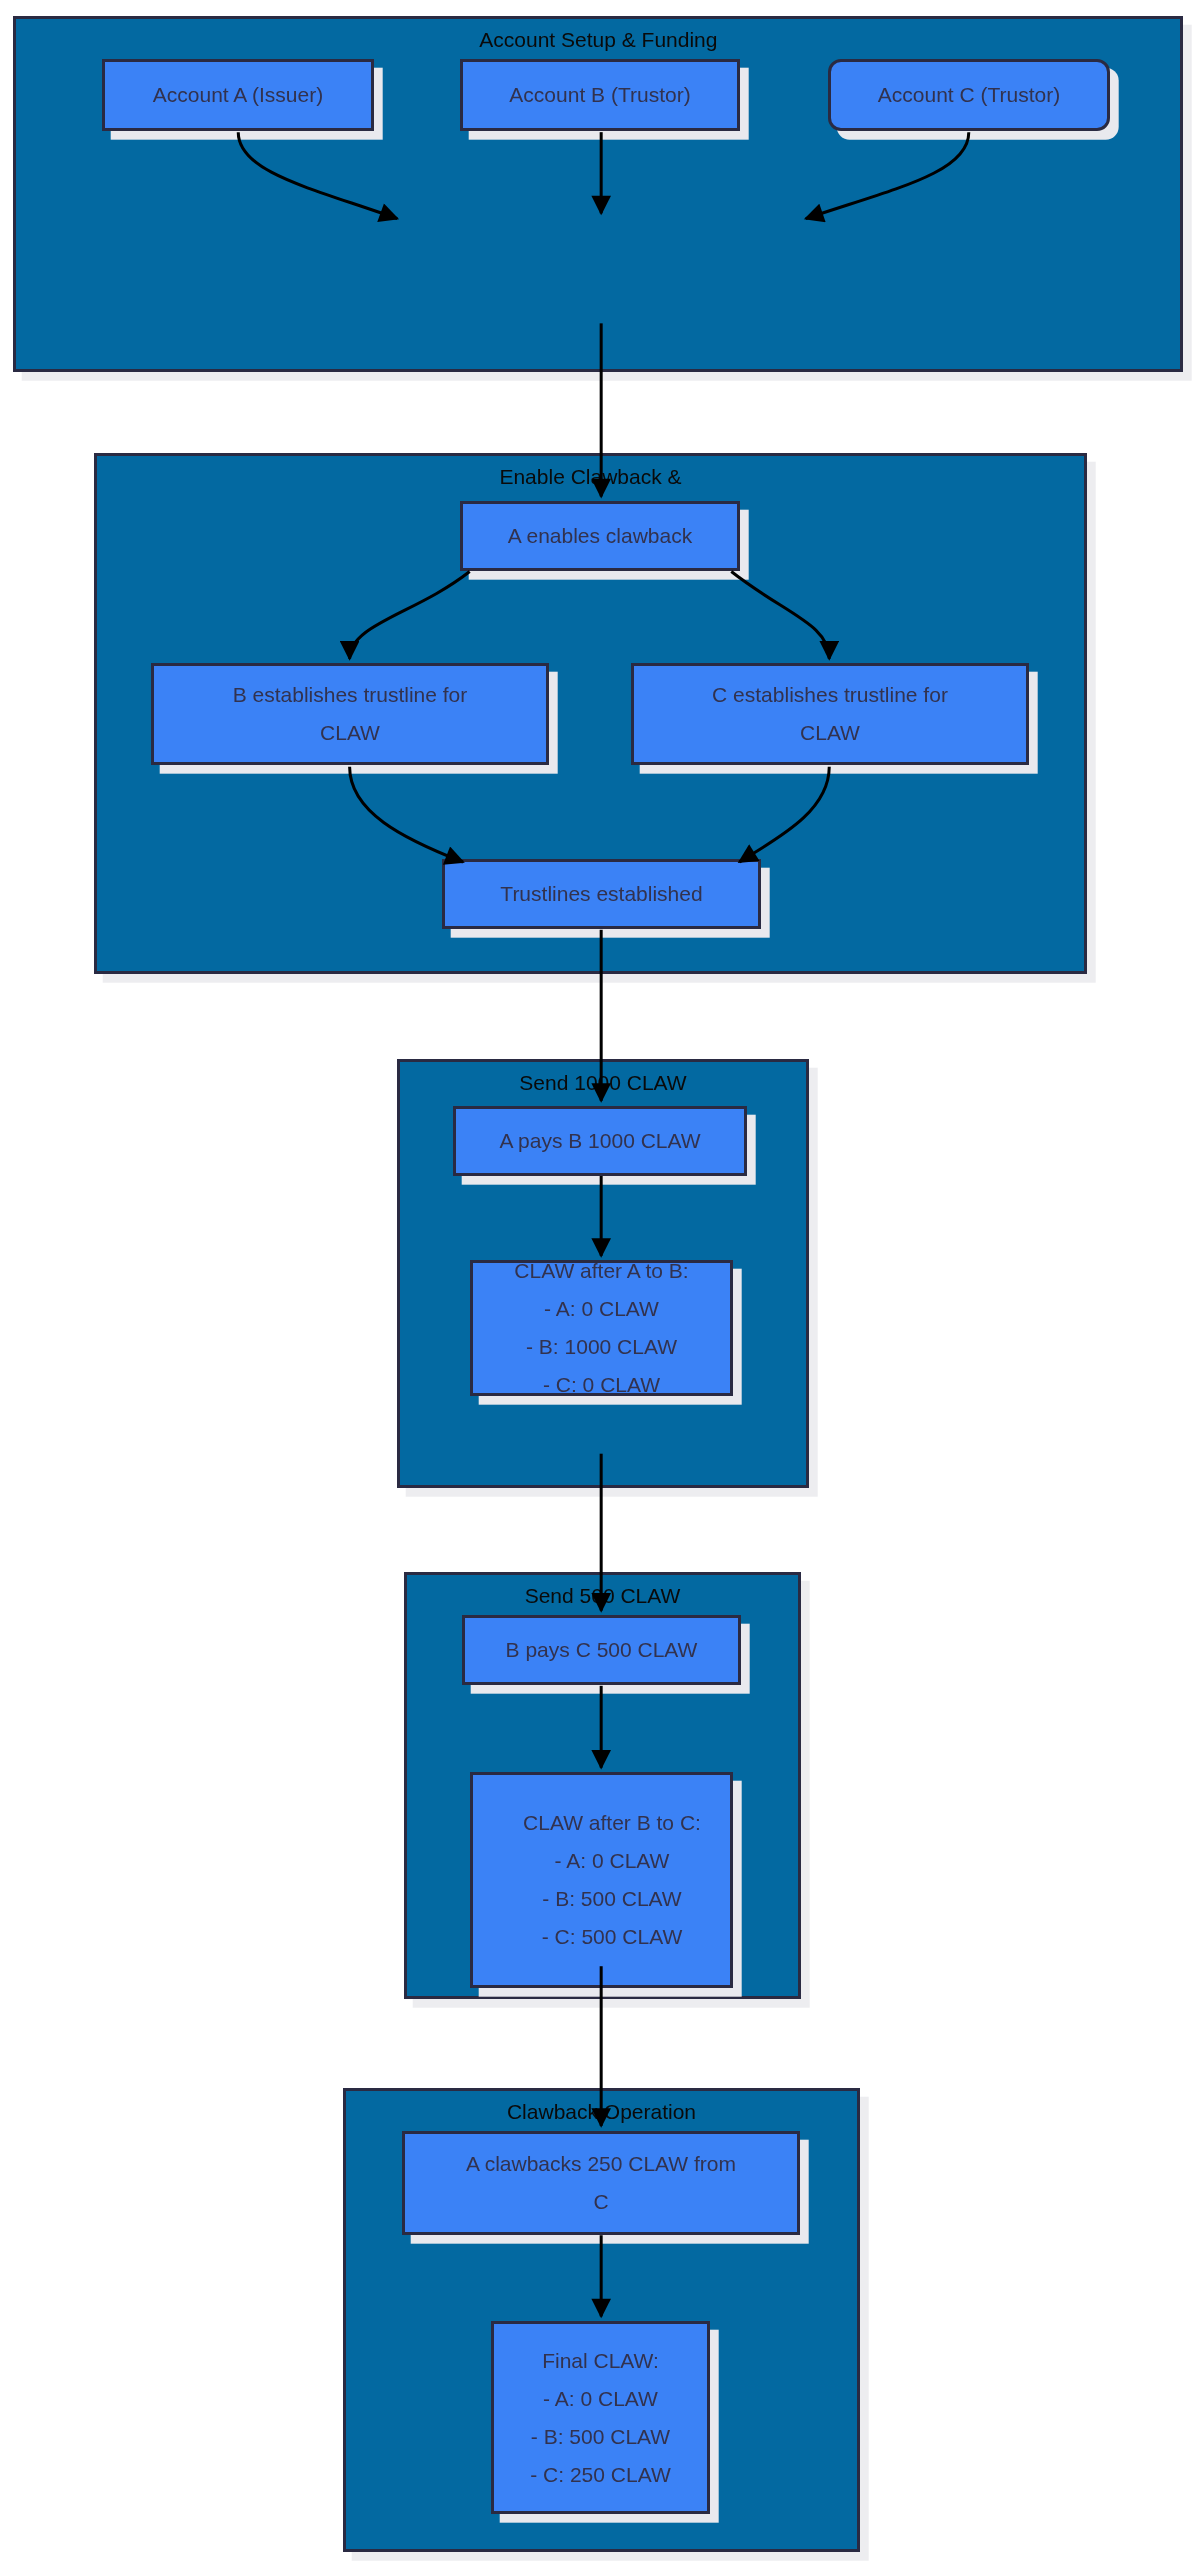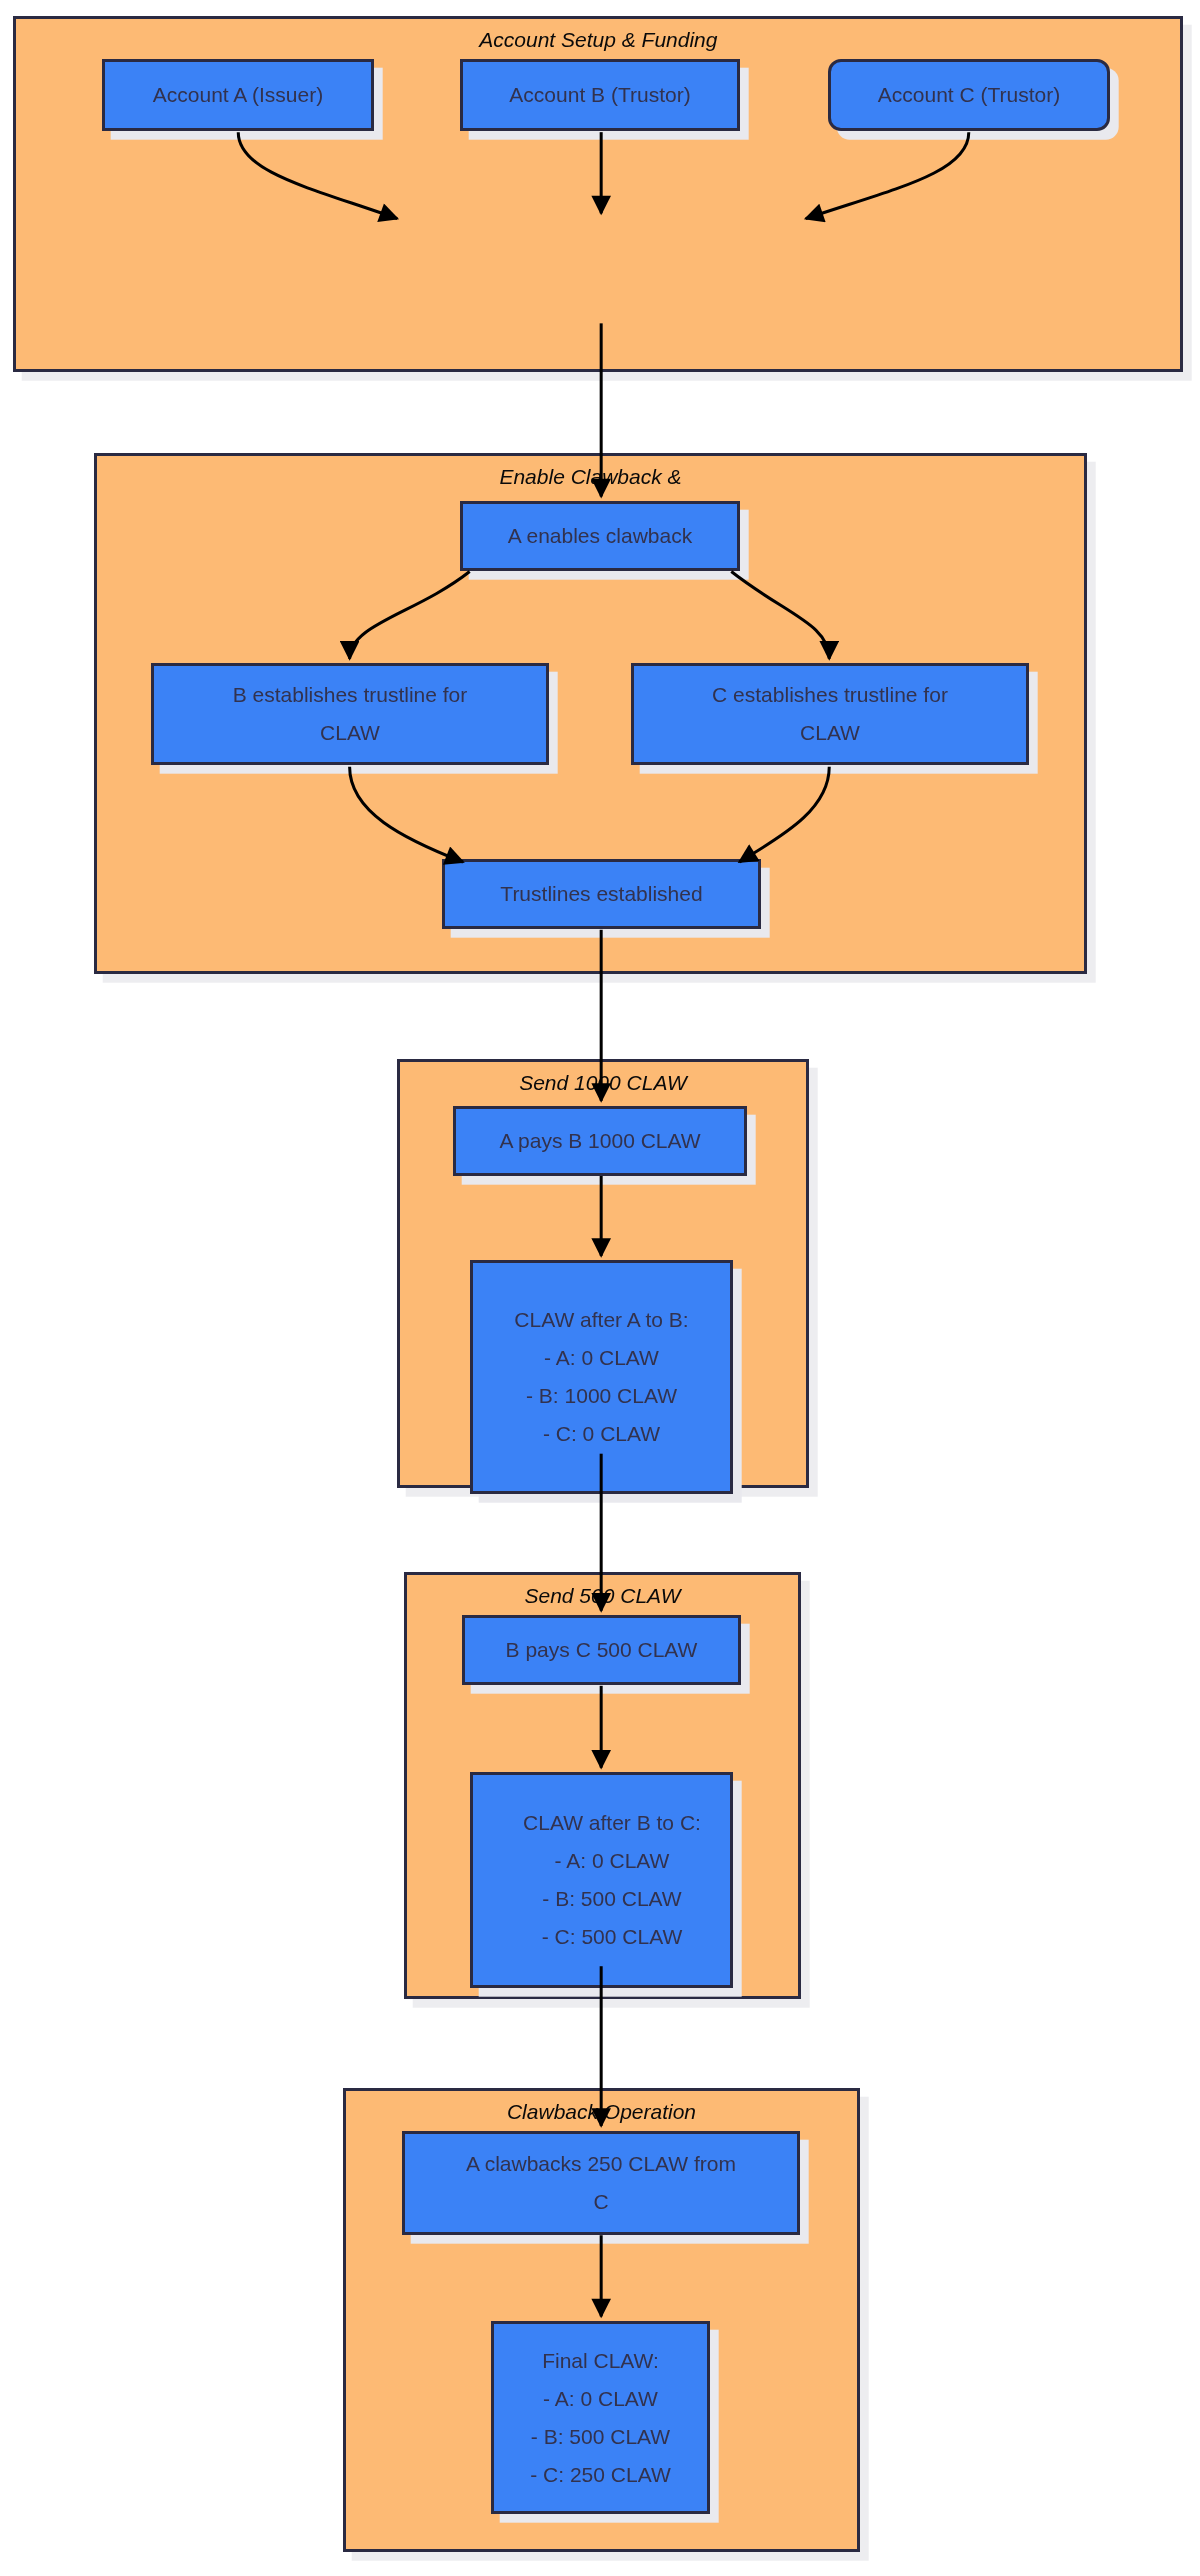--- a/index.html
+++ b/index.html
@@ -11,25 +11,24 @@
   .canvas {
     position: relative;
     width: 1201px;
     height: 2576px;
     background: #ffffff;
     overflow: hidden;
   }
   .section {
     position: absolute;
     box-sizing: border-box;
-    background: #fdba74;
+    background: #0369a1;
     border: 3.4px solid #2a2a42;
     box-shadow: 8.7px 8.7px 0 0 #ededf0;
     z-index: 1;
-    font-style: italic;
   }
   .section-title {
     position: absolute;
     top: 6.7px;
     left: 0;
     right: 0;
     text-align: center;
     font-size: 21px;
     line-height: 27px;
     color: #0a0a0a;
@@ -121,21 +120,21 @@
   </div>
 
   <div class="node" style="left:442px; top:859px; width:319px; height:70px;">
     <div class="tline">Trustlines established</div>
   </div>
 
   <div class="node" style="left:453px; top:1106px; width:294px; height:70px;text-align:right;">
     <div class="tline">A pays B 1000 CLAW</div>
   </div>
 
-  <div class="node" style="left:470px; top:1260px; width:263px; height:234px;">
+  <div class="node" style="left:470px; top:1260px; width:263px; height:136px;">
     <div class="tline">CLAW after A to B:</div>
     <div class="tline">- A: 0 CLAW</div>
     <div class="tline">- B: 1000 CLAW</div>
     <div class="tline">- C: 0 CLAW</div>
   </div>
 
   <div class="node" style="left:462px; top:1615px; width:279px; height:70px;">
     <div class="tline">B pays C 500 CLAW</div>
   </div>
 

